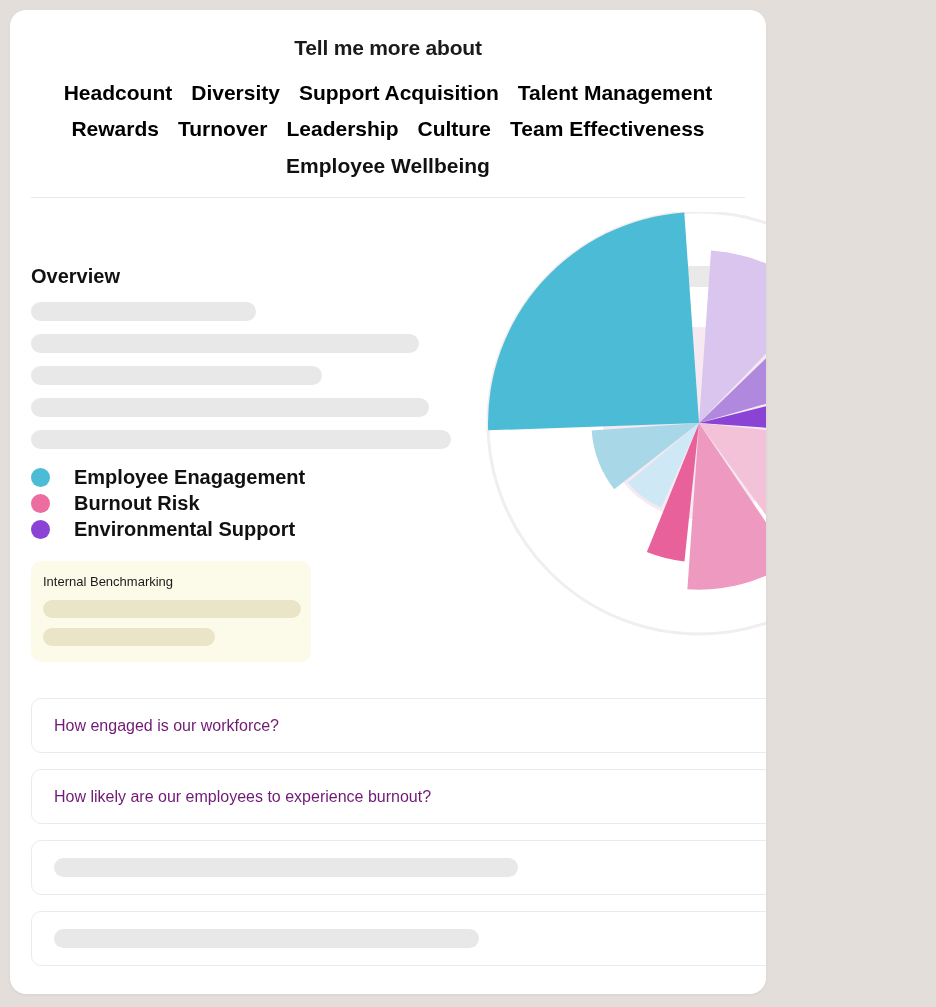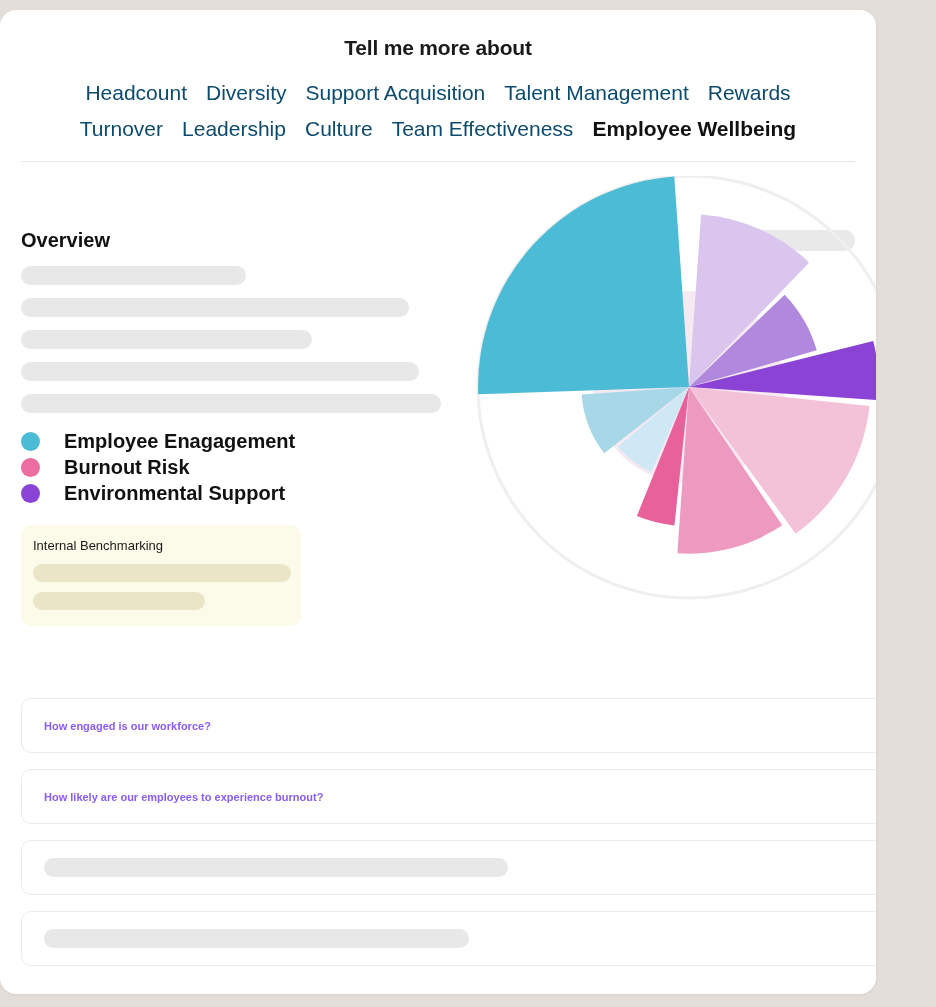--- a/index.html
+++ b/index.html
@@ -7,23 +7,23 @@
   html, body {
     width: 936px;
     height: 1007px;
     background: #e3ded9;
     font-family: "Liberation Sans", sans-serif;
     -webkit-font-smoothing: antialiased;
   }
 
   #app {
     position: absolute;
-    left: 0;
+    left: 10px;
     top: 10px;
-    width: 876px;
+    width: 756px;
     height: 984px;
     background: #ffffff;
     border-radius: 16px;
     box-shadow: 0 1px 3px rgba(0,0,0,0.06);
     overflow: hidden;
   }
 
   
   .header {
     padding: 26px 22px 0 22px;
@@ -44,25 +44,25 @@
     align-content: flex-start;
     column-gap: 19px;
     row-gap: 6px;
     padding: 0 18px;
     max-width: 840px;
     margin-left: auto;
     margin-right: auto;
   }
   .tab {
     font-size: 21px;
-    color: #0c4a6e;
+    color: #000000;
     line-height: 1.45;
     cursor: pointer;
     white-space: nowrap;
-    font-weight: normal;
+    font-weight: bold;
   }
   .tab.active {
     font-weight: bold;
     color: #111111;
   }
 
   .divider {
     height: 1px;
     background: #e8e8e8;
     margin: 16px 21px 0 21px;
@@ -168,23 +168,23 @@
     border: 1px solid #ebebeb;
     border-radius: 10px;
     background: #ffffff;
     display: flex;
     align-items: center;
     padding: 0 22px;
     margin-bottom: 16px;
     cursor: pointer;
   }
   .q-text {
-    font-size: 11px;
-    font-weight: bold;
-    color: #8b5cf6;
+    font-size: 16px;
+    font-weight: normal;
+    color: #701a75;
   }
   .q-sk {
     height: 19px;
     border-radius: 10px;
     background: #e8e8e8;
   }
 </style>
 </head>
 <body>
 

